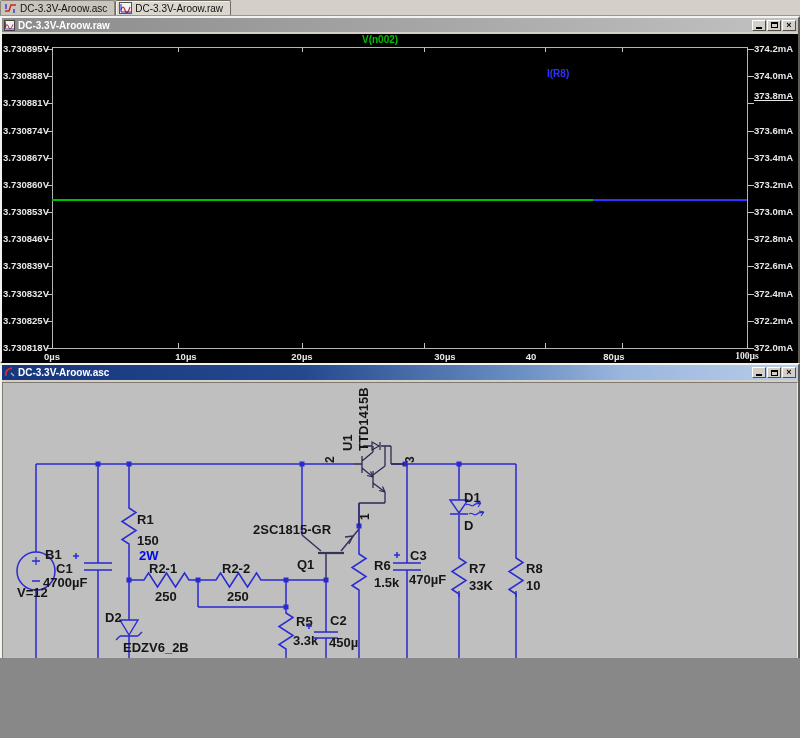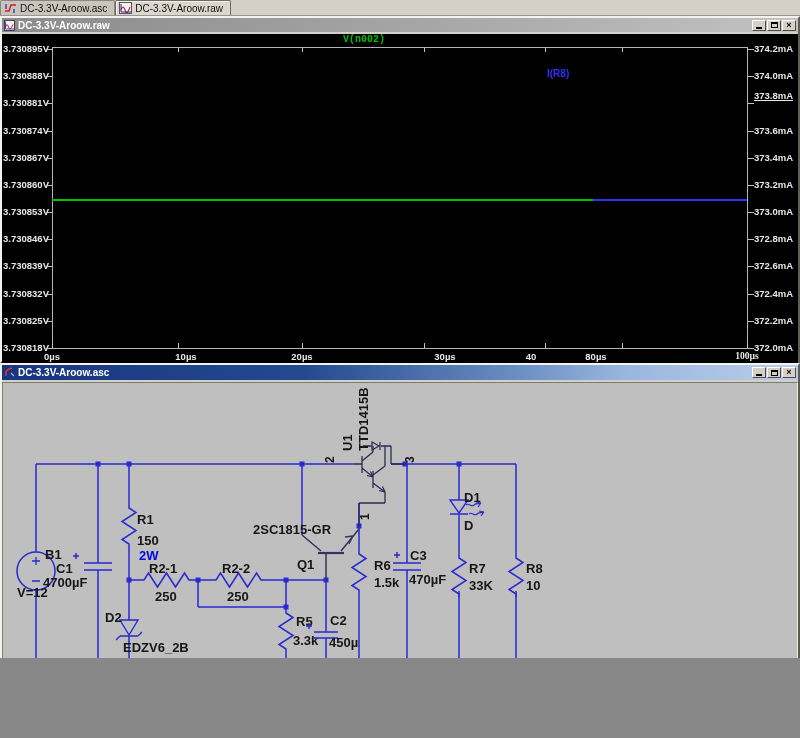--- a/index.html
+++ b/index.html
@@ -102,21 +102,21 @@
           </button>
         <button class="wbtn">
             <span class="g-max"></span>
           </button>
         <button class="wbtn">
             <span class="g-x">×</span>
           </button>
       </span>
     </div>
     <div class="plot" id="plot">
-      <span class="legend" id="leg0" style="left: 341px; color: rgb(0, 192, 0); font-family: Liberation Mono, monospace;">V(n002)</span>
+      <span class="legend" id="leg0" style="left: 360px; color: rgb(0, 192, 0);">V(n002)</span>
       <span class="legend" id="leg1" style="left: 545px; color: rgb(48, 48, 255); margin-top: 34px;">I(R8)</span>
       <div class="frame"></div>
       <div class="trace" id="trace0" style="left: 50px; top: 165px; width: 541px; background: rgb(0, 192, 0);"></div>
       <div class="trace" id="trace1" style="left: 591px; top: 165px; width: 154px; background: rgb(48, 48, 255);"></div>
 
     <div class="ylab l" style="top: 10px;">3.730895V</div>
         <div class="tick" style="left: 44px; top: 15px; width: 6px; height: 1px;"></div>
         <div class="ylab l" style="top: 37.1818px;">3.730888V</div>
         <div class="tick" style="left: 44px; top: 42.1818px; width: 6px; height: 1px;"></div>
         <div class="ylab l" style="top: 64.3636px;">3.730881V</div>
@@ -171,21 +171,21 @@
         <div class="tick" style="left: 176px; top: 14px; width: 1px; height: 4px;"></div>
         <div class="xlab" style="left: 280px;">20µs</div>
         <div class="tick" style="left: 300px; top: 309px; width: 1px; height: 5px;"></div>
         <div class="tick" style="left: 300px; top: 14px; width: 1px; height: 4px;"></div>
         <div class="xlab" style="left: 423px;">30µs</div>
         <div class="tick" style="left: 422px; top: 309px; width: 1px; height: 5px;"></div>
         <div class="tick" style="left: 422px; top: 14px; width: 1px; height: 4px;"></div>
         <div class="xlab" style="left: 509px;">40</div>
         <div class="tick" style="left: 543px; top: 309px; width: 1px; height: 5px;"></div>
         <div class="tick" style="left: 543px; top: 14px; width: 1px; height: 4px;"></div>
-        <div class="xlab" style="left: 574px;">80µs</div>
+        <div class="xlab" style="left: 592px;">80µs</div>
         <div class="tick" style="left: 620px; top: 309px; width: 1px; height: 5px;"></div>
         <div class="tick" style="left: 620px; top: 14px; width: 1px; height: 4px;"></div>
         <div class="xlab" style="left: 725px; font-family: Liberation Serif, serif;">100µs</div>
         <div class="tick" style="left: 745px; top: 309px; width: 1px; height: 5px;"></div>
         <div class="tick" style="left: 745px; top: 14px; width: 1px; height: 4px;"></div>
       </div>
   </div>
 
   <div class="win" style="left:0;top:363px;width:800px;height:349px;">
     <div class="titlebar blue">

